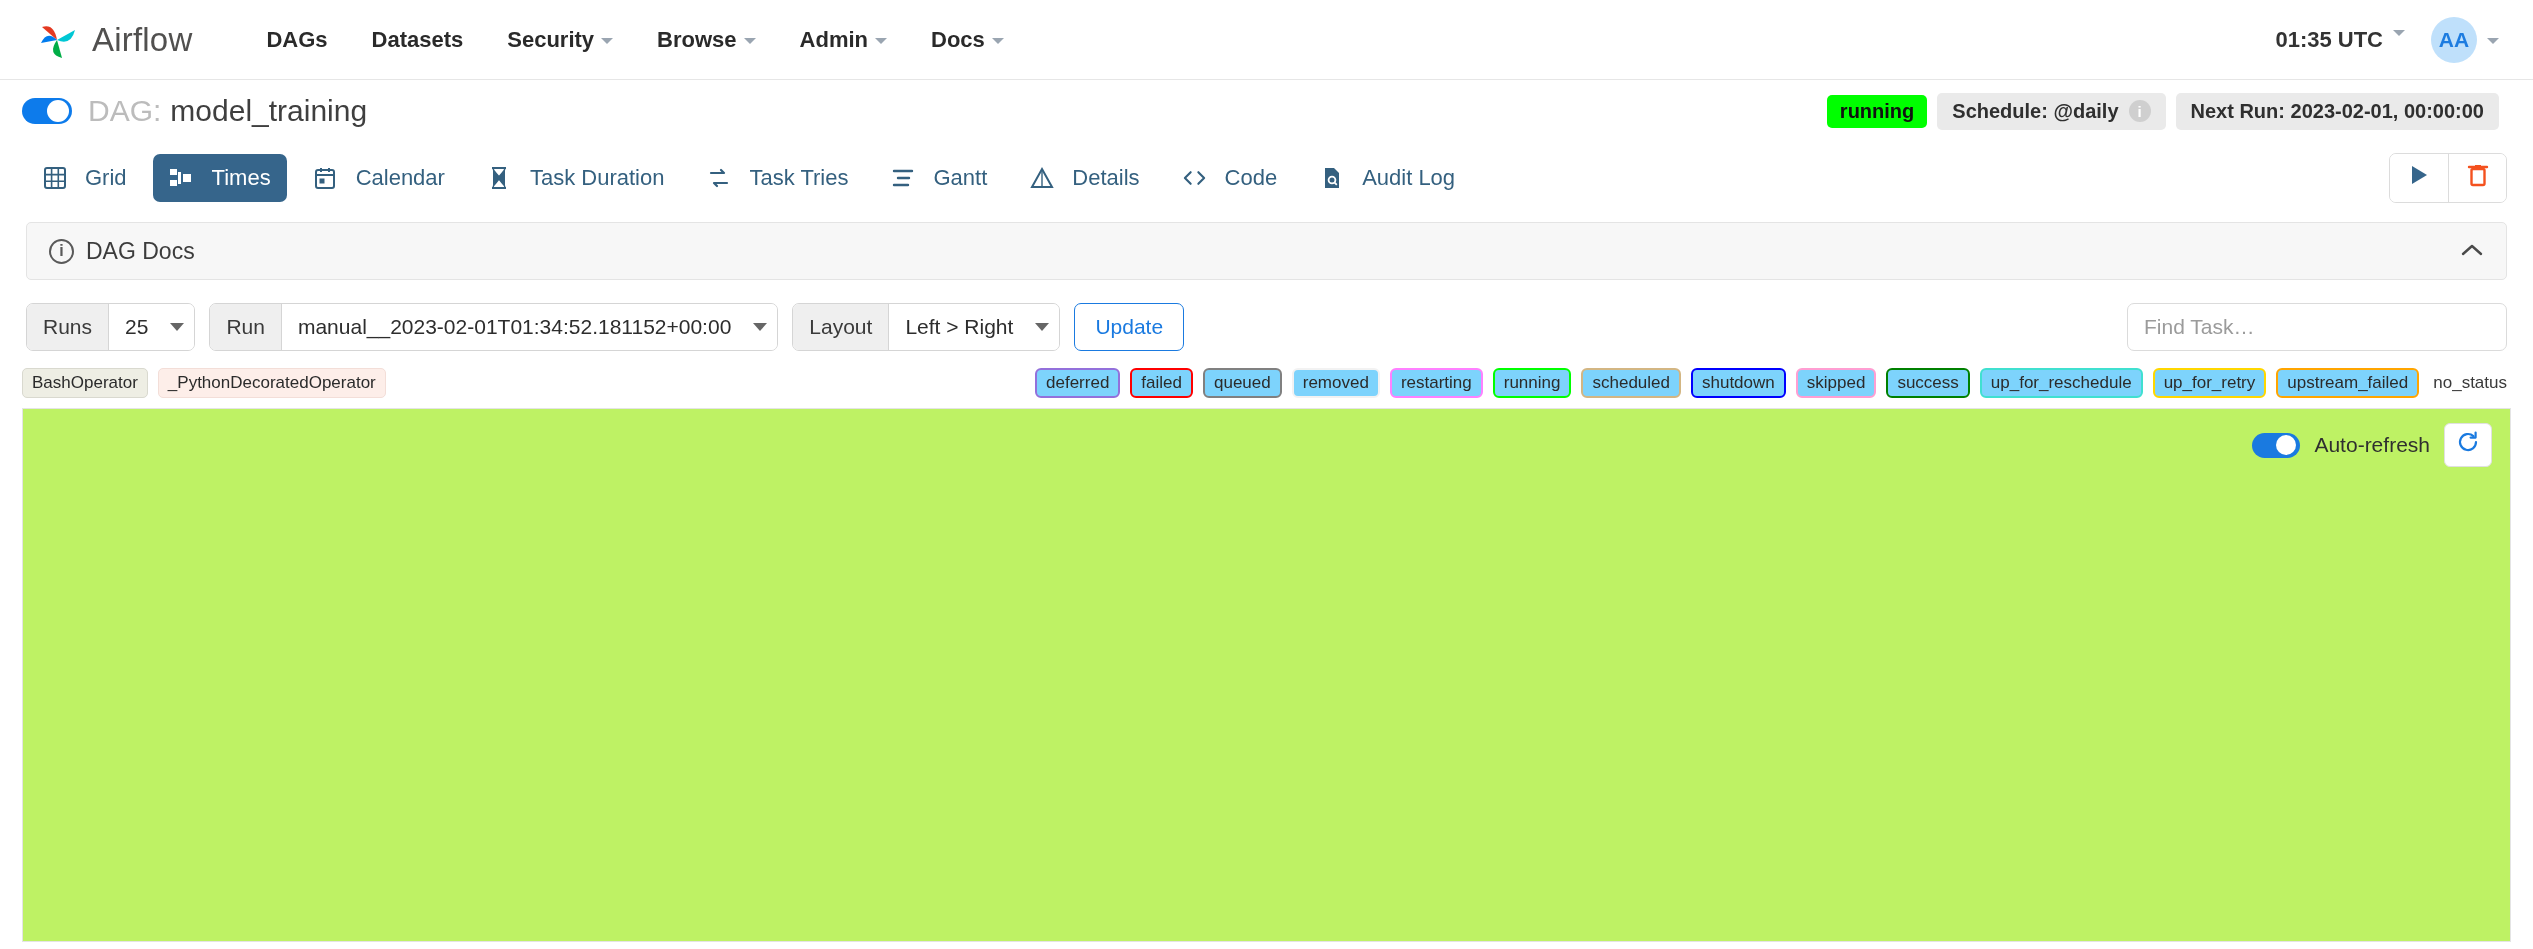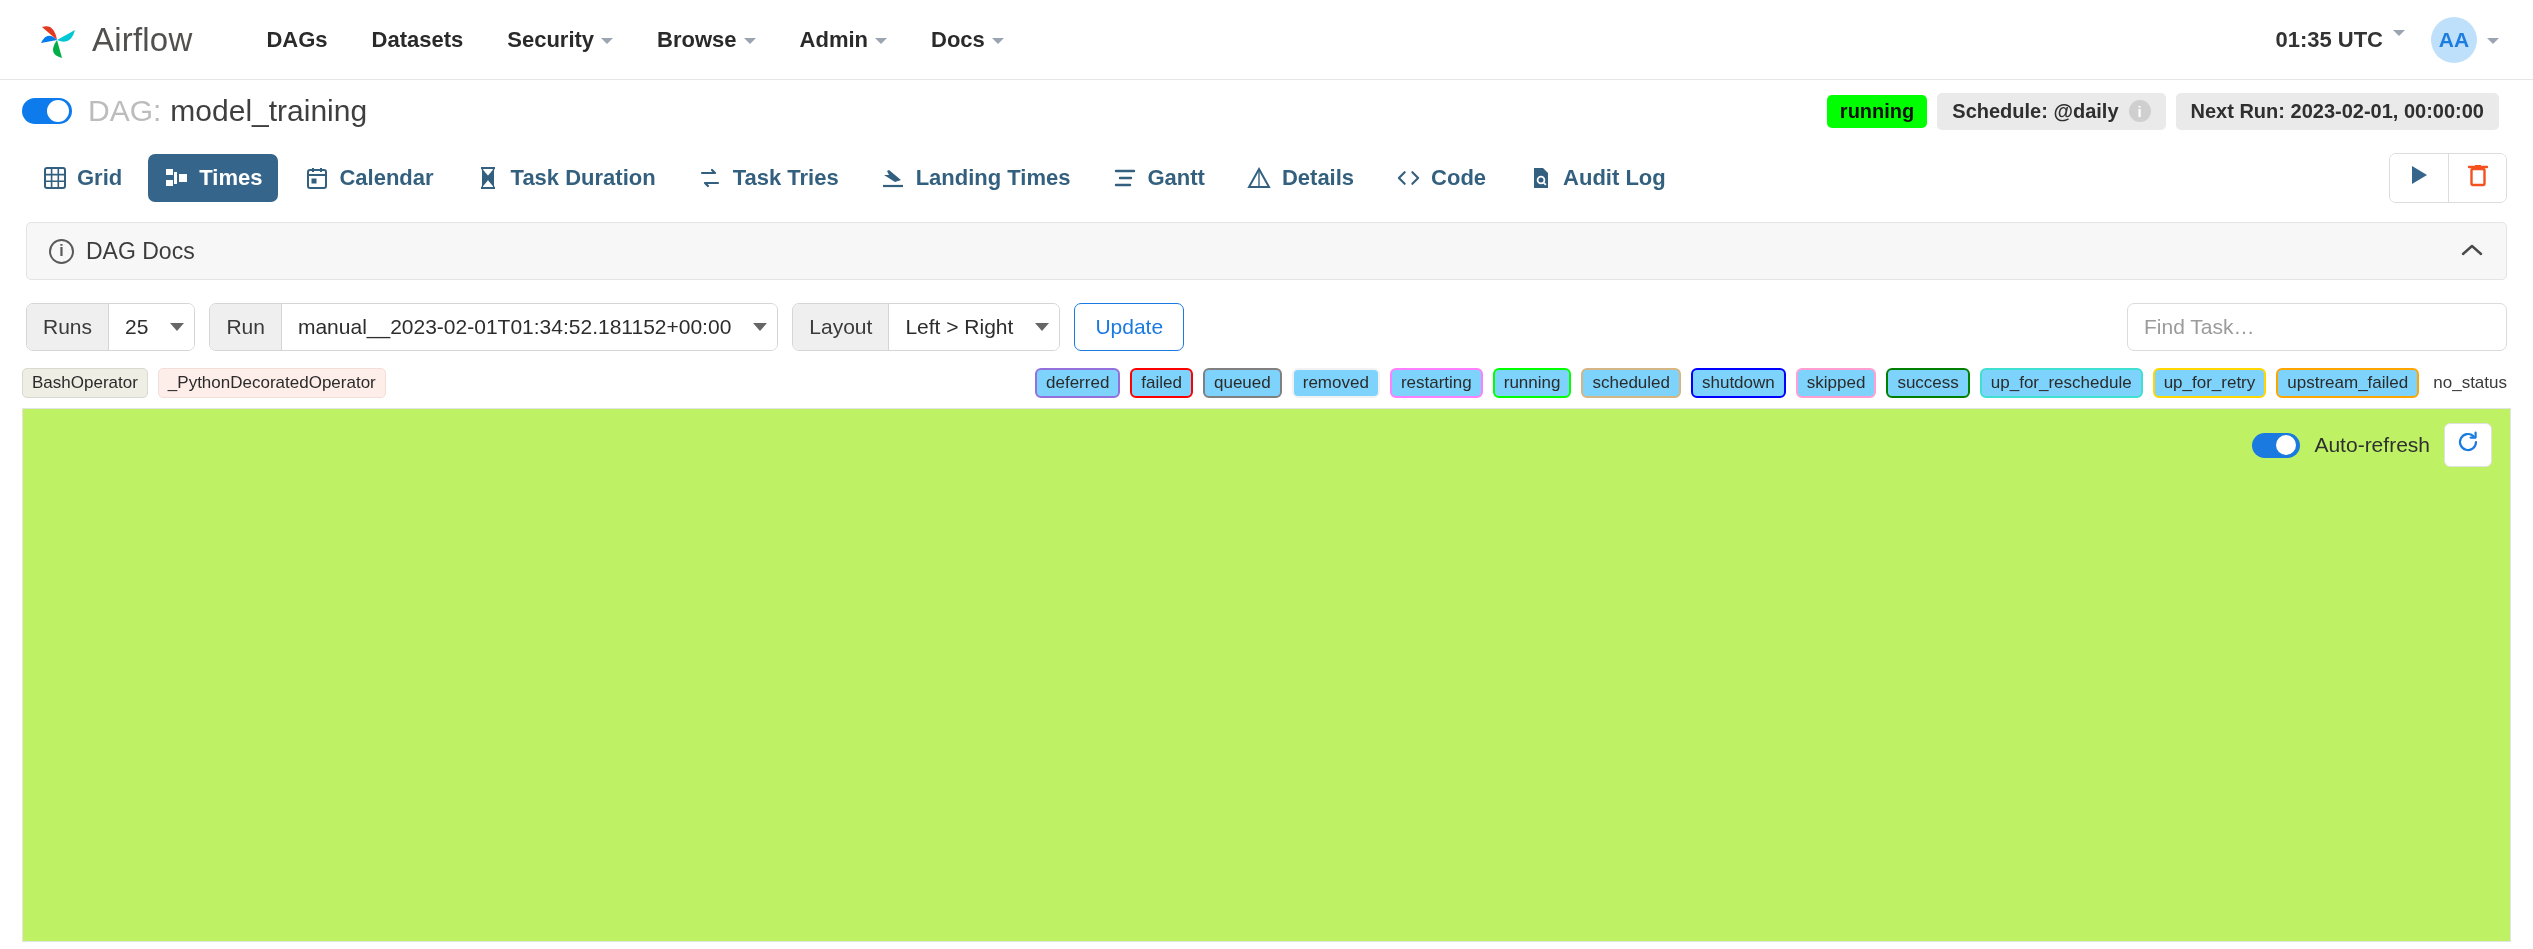--- a/index.html
+++ b/index.html
@@ -91,24 +91,24 @@
     display: inline-flex; align-items: center; justify-content: center;
   }
 
   
   .tabbar {
     display: flex; align-items: center;
     padding: 0 26px; height: 72px;
     background: #fff;
   }
   .tab {
-    display: flex; align-items: center; gap: 10px;
+    display: flex; align-items: center; gap: 18px;
     padding: 11px 16px; margin-right: 10px;
     color: #34607f; font-size: 22px; border-radius: 7px;
-    cursor: pointer; white-space: nowrap; font-weight: bold;
+    cursor: pointer; white-space: nowrap;
   }
   .tab.active { background: #36658b; color: #fff; }
   .tab .ticon { display: inline-flex; align-items: center; justify-content: center; width: 25px; height: 25px; }
   .tab-actions { margin-left: auto; display: flex; border: 1px solid #dcdcdc; border-radius: 7px; overflow: hidden; }
   .tab-action {
     width: 58px; height: 48px; display: flex; align-items: center; justify-content: center;
     background: #fff; cursor: pointer;
   }
   .tab-action + .tab-action { border-left: 1px solid #dcdcdc; }
 
@@ -336,29 +336,20 @@
 
   <div class="tab">
     <span class="ticon">
       <svg width="24" height="24" viewBox="0 0 24 24">
           <path d="M4 7h13l-3-3M20 17H7l3 3" fill="none" stroke="#34607f" stroke-width="2.2" stroke-linecap="round" stroke-linejoin="round"></path>
         </svg>
     </span>
     <span>Task Tries</span>
   </div>
 
-  <div class="tab">
-    <span class="ticon">
-      <svg width="24" height="24" viewBox="0 0 24 24">
-          <path d="M2 20h20" stroke="#34607f" stroke-width="2.2"></path>
-          <path d="M3 9l11 7 6-2-12-10-2 1 2 4z" fill="#34607f"></path>
-        </svg>
-    </span>
-    <span>Landing Times</span>
-  </div>
 
   <div class="tab">
     <span class="ticon">
       <svg width="24" height="24" viewBox="0 0 24 24">
           <path d="M3 5h18M7 12h11M3 19h14" stroke="#34607f" stroke-width="2.4" stroke-linecap="round"></path>
         </svg>
     </span>
     <span>Gantt</span>
   </div>
 

